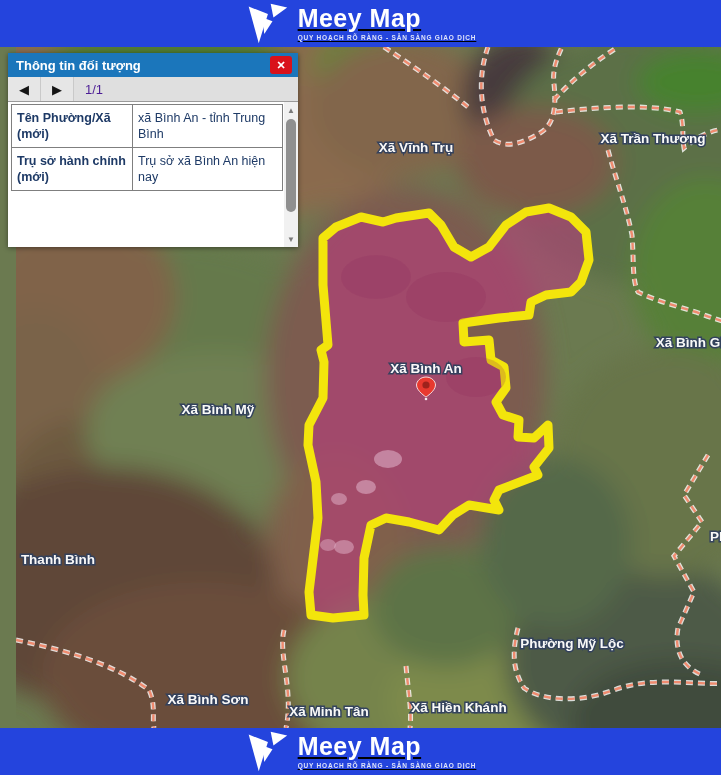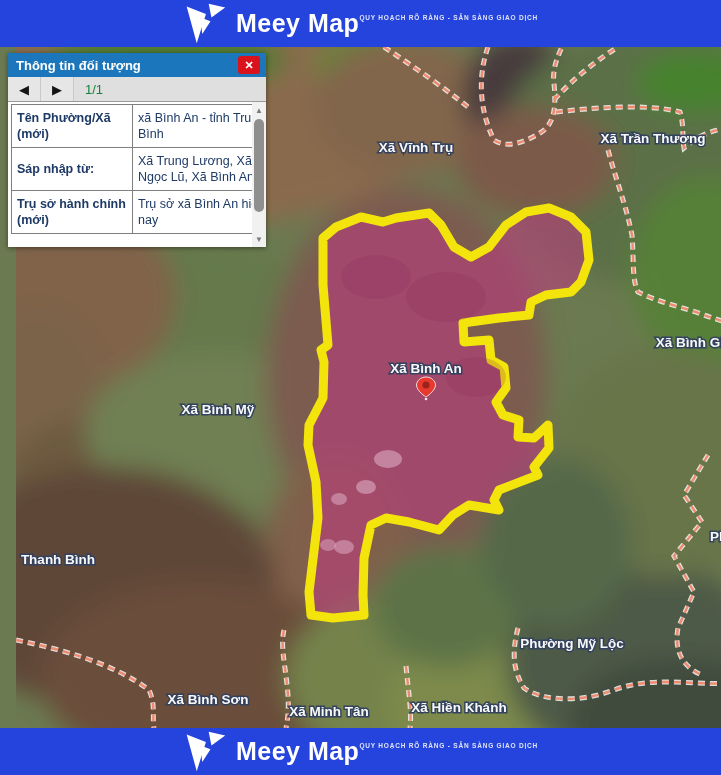--- a/index.html
+++ b/index.html
@@ -9,55 +9,55 @@
   }
   
   .brandbar{
     position:absolute;left:0;width:721px;height:47px;background:#2444dd;
     display:flex;align-items:center;justify-content:center;z-index:30;
   }
   .brandbar.top{top:0;}
   .brandbar.bottom{top:728px;}
   .logo{display:flex;align-items:center;gap:9px;}
   .logo svg{display:block;}
-  .logo-texts{display:flex;flex-direction:row;line-height:1;}
+  .logo-texts{display:flex;flex-direction:column;line-height:1;text-decoration:underline;}
   .logo-name{color:#fff;font-size:25px;font-weight:bold;letter-spacing:.5px;}
   .logo-tag{color:rgba(255,255,255,.85);font-size:6.5px;font-weight:bold;letter-spacing:.8px;margin-top:4px;}
   
   .map-wrap{position:absolute;left:16px;top:47px;width:721px;height:774px;z-index:1;}
   .maplabel{
     font-family:"Liberation Sans",sans-serif;font-size:13.5px;font-weight:bold;
     fill:#ffffff;stroke:#32415e;stroke-width:3px;paint-order:stroke;opacity:.96;
   }
   .bnd-halo{stroke:#ffffff;stroke-width:5;fill:none;stroke-dasharray:7 5;opacity:.8;}
   .bnd{stroke:#ef8a6e;stroke-width:2.4;fill:none;stroke-dasharray:7 5;}
   
   .popup{
-    position:absolute;left:8px;top:53px;width:258px;height:194px;background:#fff;
+    position:absolute;left:8px;top:53px;width:290px;height:194px;background:#fff;
     z-index:20;box-shadow:0 1px 5px rgba(0,0,0,.45);overflow:hidden;
   }
   .popup-header{
     position:relative;height:24px;background:#1b76bb;color:#fff;
     display:flex;align-items:center;padding-left:8px;box-sizing:border-box;
   }
   .popup-title{font-size:13px;font-weight:bold;}
   .popup-close{
     position:absolute;right:6px;top:3px;width:22px;height:18px;background:#d9121b;
     border:none;border-radius:3px;color:#fff;font-size:11px;font-weight:bold;
     display:flex;align-items:center;justify-content:center;cursor:pointer;padding:0;
   }
   .popup-nav{
     height:25px;background:#dfdfdf;display:flex;align-items:center;
     border-bottom:1px solid #9a9a9a;box-sizing:border-box;
   }
   .nav-btn{
     width:33px;height:100%;background:#e6e6e6;border:none;border-right:1px solid #c9c9c9;
     font-size:13px;color:#141414;cursor:pointer;display:flex;align-items:center;justify-content:center;padding:0;
   }
-  .nav-count{font-size:13px;color:#15803d;margin-left:11px;}
+  .nav-count{font-size:13px;color:#4c1d95;margin-left:11px;}
   .popup-body{position:relative;height:145px;}
   .info-table{
     position:absolute;left:3px;top:2px;width:271px;display:table;border-collapse:collapse;
     border:1px solid #7f7f7f;
   }
   .irow{display:table-row;}
   .icell{
     display:table-cell;border:1px solid #7f7f7f;padding:3px 5px;vertical-align:middle;
     color:#1e3a66;font-size:12.5px;line-height:1.3;
   }
@@ -216,24 +216,20 @@
     </button>
     <span class="nav-count">1/1</span>
   </div>
   <div class="popup-body">
     <div class="info-table">
       <div class="irow tall">
         <div class="icell lab">Tên Phường/Xã (mới)</div>
         <div class="icell val">xã Bình An - tỉnh Trung Bình</div>
       </div>
       <div class="irow tall">
-        <div class="icell lab">Sáp nhập từ:</div>
-        <div class="icell val">Xã Trung Lương, Xã Ngọc Lũ, Xã Bình An</div>
-      </div>
-      <div class="irow tall">
         <div class="icell lab">Trụ sở hành chính (mới)</div>
         <div class="icell val">Trụ sở xã Bình An hiện nay</div>
       </div>
     </div>
     <div class="vscroll">
       <button class="vs-arrow vs-up">
         <span>▲</span>
       </button>
       <div class="vs-thumb"></div>
       <button class="vs-arrow vs-down">

